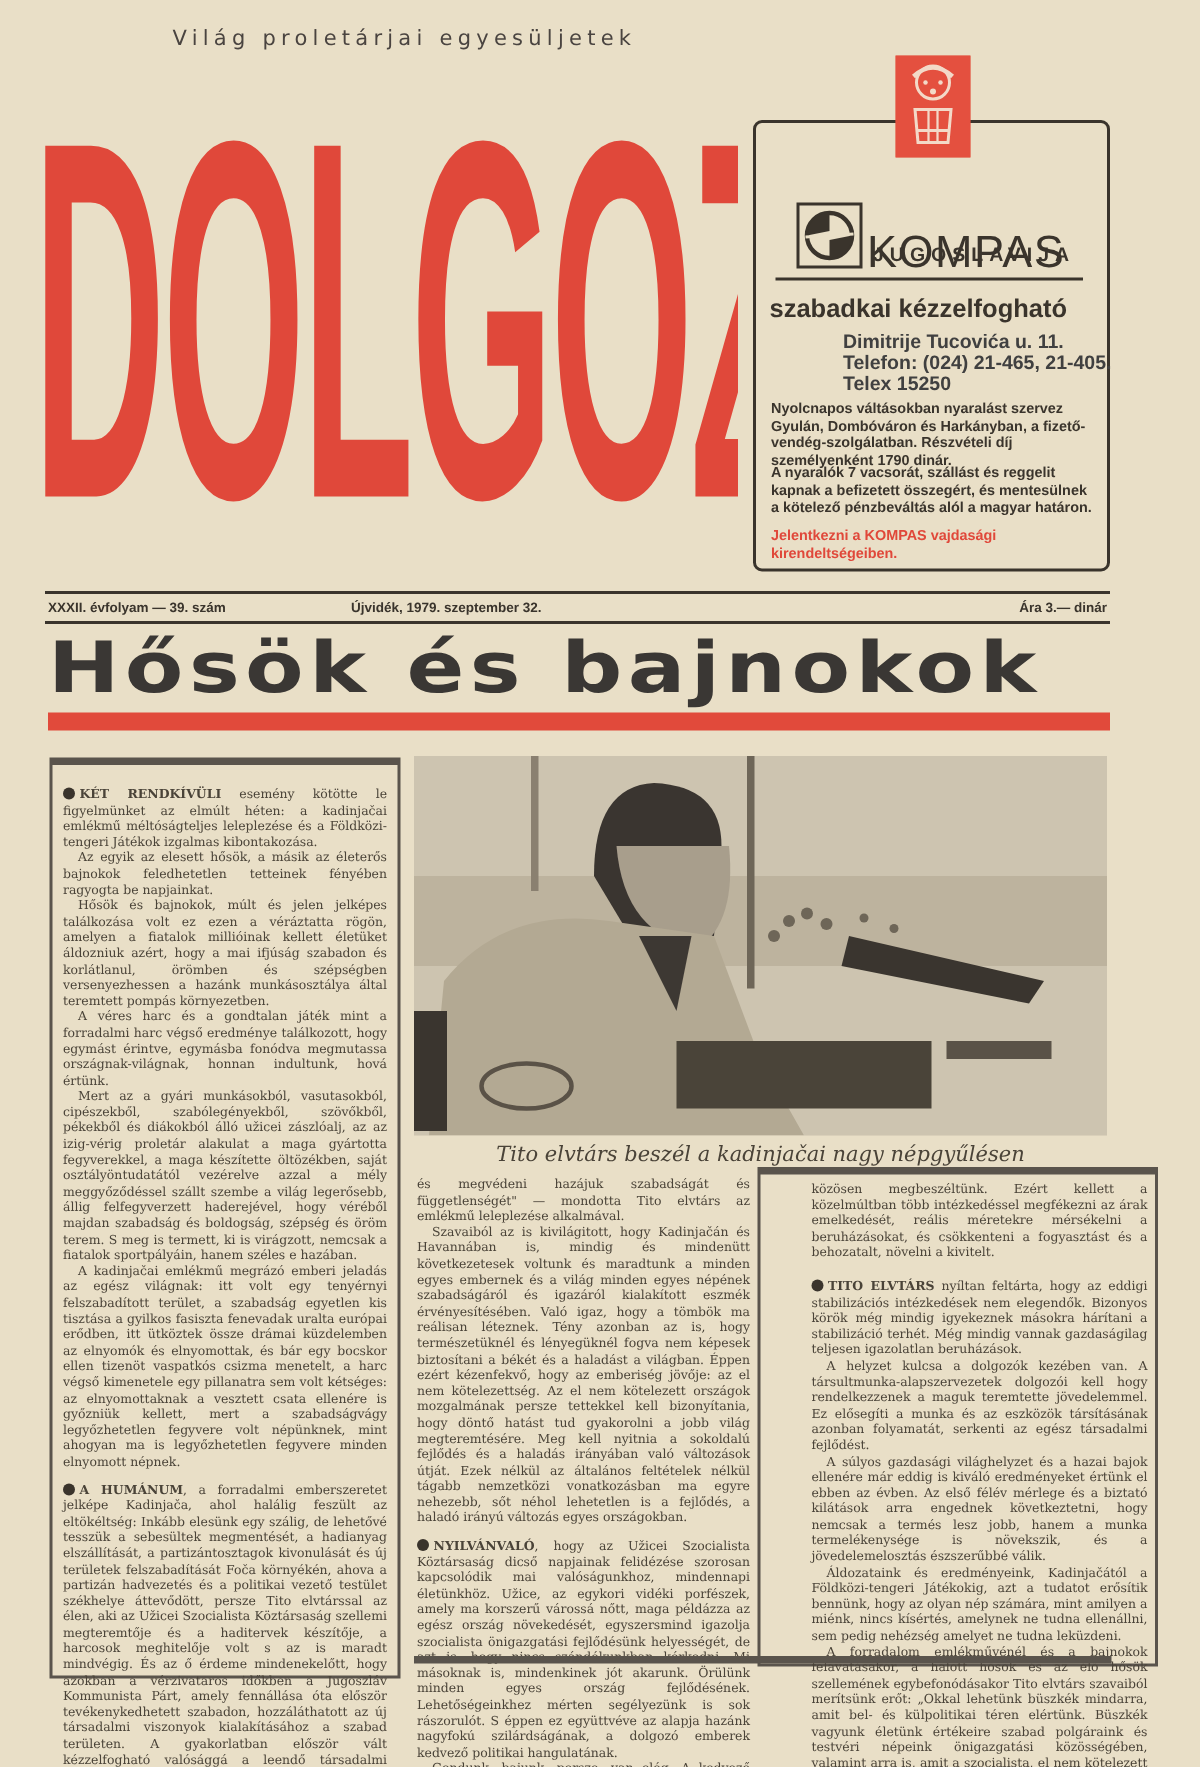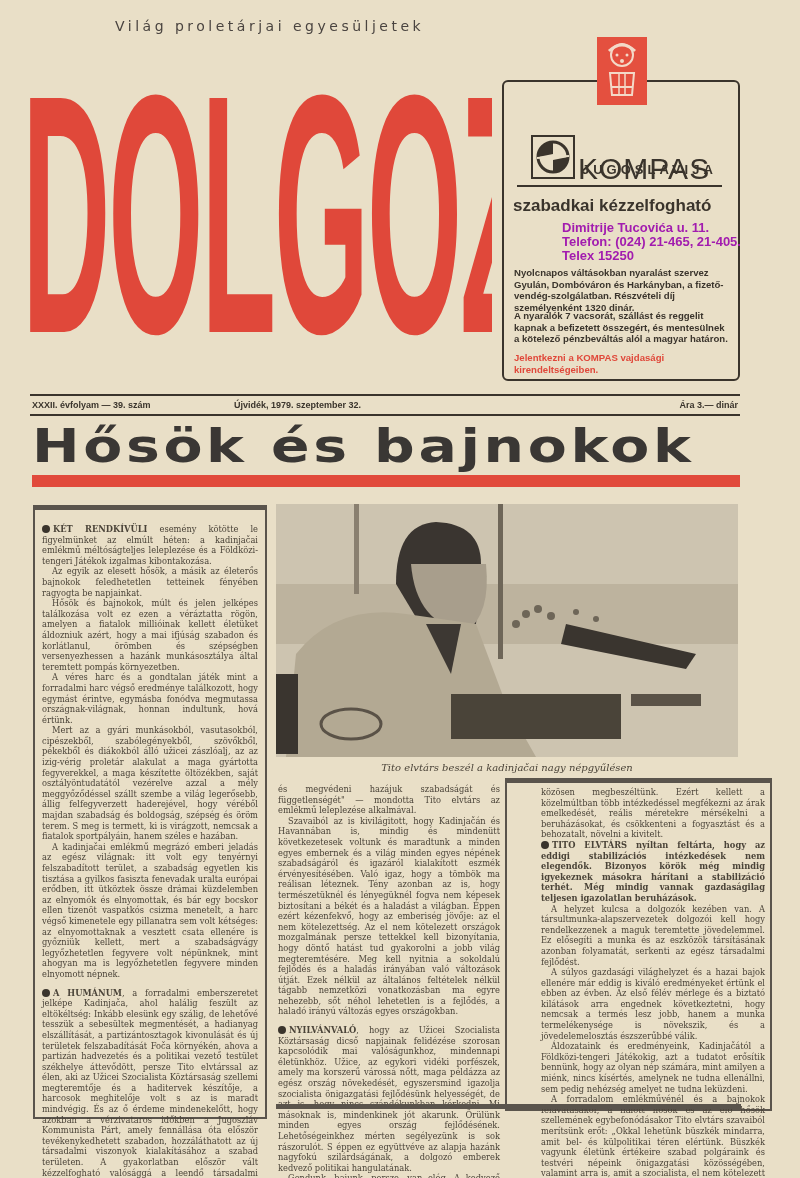--- a/index.html
+++ b/index.html
@@ -9,34 +9,34 @@
   .masthead{left:22px;top:38px;width:470px;height:355px;overflow:hidden;}
   .masthead span{display:block;font-family:"Liberation Sans",sans-serif;font-weight:bold;color:#e0483a;font-size:340px;line-height:340px;letter-spacing:-6px;transform:scaleX(0.36);transform-origin:left top;white-space:nowrap;margin-top:6px;}
   .ad-box{left:502px;top:80px;width:234px;height:297px;border:2px solid #3a342c;border-radius:6px;}
   .ad-mascot{left:597px;top:37px;width:50px;height:68px;background:#e4503f;border:0;}
   .ad-mascot svg{width:50px;height:68px;}
   .kompas-logo{left:531px;top:135px;width:40px;height:40px;border:2px solid #3a342c;}
   .kompas-name{left:578px;top:128px;font-family:"Liberation Sans",sans-serif;font-size:30px;color:#3a342c;letter-spacing:1px;margin-top:24px;}
   .kompas-sub{left:582px;top:162px;font-family:"Liberation Sans",sans-serif;font-size:13px;font-weight:bold;letter-spacing:4px;color:#3a342c;}
   .ad-rule{left:517px;top:185px;width:205px;border-top:2px solid #3a342c;}
   .ad-branch{left:513px;top:196px;font-family:"Liberation Sans",sans-serif;font-weight:bold;font-size:17px;color:#3a342c;}
-  .ad-addr{left:562px;top:221px;font-family:"Liberation Sans",sans-serif;font-weight:bold;font-size:13px;line-height:14px;color:#a21caf;}
+  .ad-addr{left:562px;top:221px;font-family:"Liberation Sans",sans-serif;font-weight:bold;font-size:13px;line-height:14px;color:#404040;}
   .ad-text{font-family:"Liberation Sans",sans-serif;font-weight:bold;font-size:9.6px;line-height:11.5px;color:#3a342c;width:218px;}
   .ad-red{color:#e0483a;}
   .info-bar{left:30px;top:394px;width:710px;height:18px;border-top:2px solid #3a342c;border-bottom:2px solid #3a342c;font-family:"Liberation Sans",sans-serif;font-weight:bold;font-size:9px;line-height:18px;}
   .info-bar span{position:absolute;top:0;}
   .headline{left:32px;top:418px;font-family:"DejaVu Sans",sans-serif;font-weight:bold;font-size:47px;letter-spacing:3px;color:#3a3734;transform:scaleX(1.21);transform-origin:left top;white-space:nowrap;}
   .red-bar{left:32px;top:475px;width:708px;height:12px;background:#e14a3b;}
   .col-box{left:33px;top:505px;width:230px;height:607px;border:2px solid #5a544c;border-top-width:5px;}
   .col-text{font-size:8.3px;line-height:10.6px;text-align:justify;color:#4a4338;}
   .col-text p{margin:0;text-indent:10px;}
   .col-text p.lead{text-indent:0;}
   .bullet{display:inline-block;width:8px;height:8px;border-radius:50%;background:#3a342c;margin-right:3px;vertical-align:-1px;}
   .photo{left:276px;top:504px;width:462px;height:253px;background:#cfc6b2;overflow:hidden;}
-  .caption{left:276px;top:762px;width:462px;text-align:center;font-style:italic;font-size:10px;color:#4a4338;}
+  .caption{left:276px;top:762px;width:462px;text-align:center;font-style:italic;font-size:14px;color:#4a4338;}
   .box2{left:505px;top:778px;width:234px;height:326px;border:2px solid #5a544c;border-top-width:5px;padding-left:29px;}
   .bottom-rule{left:276px;top:1104px;width:465px;height:5px;background:#5a544c;}
 </style>
 </head>
 <body>
 
 <div class="abs motto">Világ proletárjai egyesüljetek</div>
 
 <div class="abs masthead">
   <span>DOLGOZÓK</span>
@@ -66,21 +66,21 @@
 </div>
 <div class="abs kompas-name">KOMPAS</div>
 <div class="abs kompas-sub">JUGOSLAVIJA</div>
 <div class="abs ad-rule"></div>
 <div class="abs ad-branch">szabadkai kézzelfogható</div>
 <div class="abs ad-addr">
   <div>Dimitrije Tucovića u. 11.</div>
   <div>Telefon: (024) 21-465, 21-405.</div>
   <div>Telex 15250</div>
 </div>
-<div class="abs ad-text" style="left:514px;top:267px;">Nyolcnapos váltásokban nyaralást szervez Gyulán, Dombóváron és Harkányban, a fizető-vendég-szolgálatban. Részvételi díj személyenként 1320 dinár.</div>
+<div class="abs ad-text" style="left:514px;top:267px;">Nyolcnapos váltásokban nyaralást szervez Gyulán, Dombóváron és Harkányban, a fizető-vendég-szolgálatban. Részvételi díj személyenként 1790 dinár.</div>
 <div class="abs ad-text" style="left:514px;top:310px;">A nyaralók 7 vacsorát, szállást és reggelit kapnak a befizetett összegért, és mentesülnek a kötelező pénzbeváltás alól a magyar határon.</div>
 <div class="abs ad-text ad-red" style="left:514px;top:352px;">Jelentkezni a KOMPAS vajdasági kirendeltségeiben.</div>
 
 <div class="abs info-bar">
   <span style="left:2px;">XXXII. évfolyam — 39. szám</span>
   <span style="left:204px;">Újvidék, 1979. szeptember 32.</span>
   <span style="right:2px;">Ára 3.— dinár</span>
 </div>
 
 <div class="abs headline">Hősök és bajnokok</div>
@@ -128,20 +128,20 @@
 <div class="abs col-text" id="mid-col" style="left:278px;top:784px;width:222px;">
     <p style="text-indent: 0px;">és megvédeni hazájuk szabadságát és függetlenségét" — mondotta Tito elvtárs az emlékmű leleplezése alkalmával.</p>
     <p>Szavaiból az is kivilágitott, hogy Kadinjačán és Havannában is, mindig és mindenütt következetesek voltunk és maradtunk a minden egyes embernek és a világ minden egyes népének szabadságáról és igazáról kialakított eszmék érvényesítésében. Való igaz, hogy a tömbök ma reálisan léteznek. Tény azonban az is, hogy természetüknél és lényegüknél fogva nem képesek biztosítani a békét és a haladást a világban. Éppen ezért kézenfekvő, hogy az emberiség jövője: az el nem kötelezettség. Az el nem kötelezett országok mozgalmának persze tettekkel kell bizonyítania, hogy döntő hatást tud gyakorolni a jobb világ megteremtésére. Meg kell nyitnia a sokoldalú fejlődés és a haladás irányában való változások útját. Ezek nélkül az általános feltételek nélkül tágabb nemzetközi vonatkozásban ma egyre nehezebb, sőt néhol lehetetlen is a fejlődés, a haladó irányú változás egyes országokban.</p>
     <p class="lead" style="margin-top: 8px;"><span class="bullet"></span><b>NYILVÁNVALÓ</b>, hogy az Užicei Szocialista Köztársaság dicső napjainak felidézése szorosan kapcsolódik mai valóságunkhoz, mindennapi életünkhöz. Užice, az egykori vidéki porfészek, amely ma korszerű várossá nőtt, maga példázza az egész ország növekedését, egyszersmind igazolja szocialista önigazgatási fejlődésünk helyességét, de azt is, hogy nincs szándékunkban kérkedni. Mi másoknak is, mindenkinek jót akarunk. Örülünk minden egyes ország fejlődésének. Lehetőségeinkhez mérten segélyezünk is sok rászorulót. S éppen ez együttvéve az alapja hazánk nagyfokú szilárdságának, a dolgozó emberek kedvező politikai hangulatának.</p>
     <p>Gondunk, bajunk, persze, van elég. A kedvező folyamatok és irányzatok ellenére a gazdaság alakulása nincs mindig és mindenütt összhangban az elfogadott politikával. Sokan nem tartják magukat ahhoz, amit</p>
   </div>
 
 <div class="abs box2">
   <div class="col-text" id="right-col" style="padding:4px 5px;">
       <p style="text-indent: 0px;">közösen megbeszéltünk. Ezért kellett a közelmúltban több intézkedéssel megfékezni az árak emelkedését, reális méretekre mérsékelni a beruházásokat, és csökkenteni a fogyasztást és a behozatalt, növelni a kivitelt.</p>
-      <p class="lead" style="margin-top: 0; font-weight: bold;"><span class="bullet"></span><b>TITO ELVTÁRS</b> nyíltan feltárta, hogy az eddigi stabilizációs intézkedések nem elegendők. Bizonyos körök még mindig igyekeznek másokra hárítani a stabilizáció terhét. Még mindig vannak gazdaságilag teljesen igazolatlan beruházások.</p>
+      <p class="lead" style="margin-top: 12px;"><span class="bullet"></span><b>TITO ELVTÁRS</b> nyíltan feltárta, hogy az eddigi stabilizációs intézkedések nem elegendők. Bizonyos körök még mindig igyekeznek másokra hárítani a stabilizáció terhét. Még mindig vannak gazdaságilag teljesen igazolatlan beruházások.</p>
       <p>A helyzet kulcsa a dolgozók kezében van. A társultmunka-alapszervezetek dolgozói kell hogy rendelkezzenek a maguk teremtette jövedelemmel. Ez elősegíti a munka és az eszközök társításának azonban folyamatát, serkenti az egész társadalmi fejlődést.</p>
       <p>A súlyos gazdasági világhelyzet és a hazai bajok ellenére már eddig is kiváló eredményeket értünk el ebben az évben. Az első félév mérlege és a biztató kilátások arra engednek következtetni, hogy nemcsak a termés lesz jobb, hanem a munka termelékenysége is növekszik, és a jövedelemelosztás észszerűbbé válik.</p>
       <p>Áldozataink és eredményeink, Kadinjačától a Földközi-tengeri Játékokig, azt a tudatot erősítik bennünk, hogy az olyan nép számára, mint amilyen a miénk, nincs kísértés, amelynek ne tudna ellenállni, sem pedig nehézség amelyet ne tudna leküzdeni.</p>
       <p>A forradalom emlékművénél és a bajnokok felavatásakor, a halott hősök és az élő hősök szellemének egybefonódásakor Tito elvtárs szavaiból merítsünk erőt: „Okkal lehetünk büszkék mindarra, amit bel- és külpolitikai téren elértünk. Büszkék vagyunk életünk értékeire szabad polgáraink és testvéri népeink önigazgatási közösségében, valamint arra is, amit a szocialista, el nem kötelezett Jugoszlávia ma képvisel a világban. A továbbiak során is határozottan és megingathatatlanul fogunk haladni azon az úton, amelyen eddig haladtunk."</p>
     </div>
 </div>
 <div class="abs bottom-rule"></div>
 
 </body></html>

